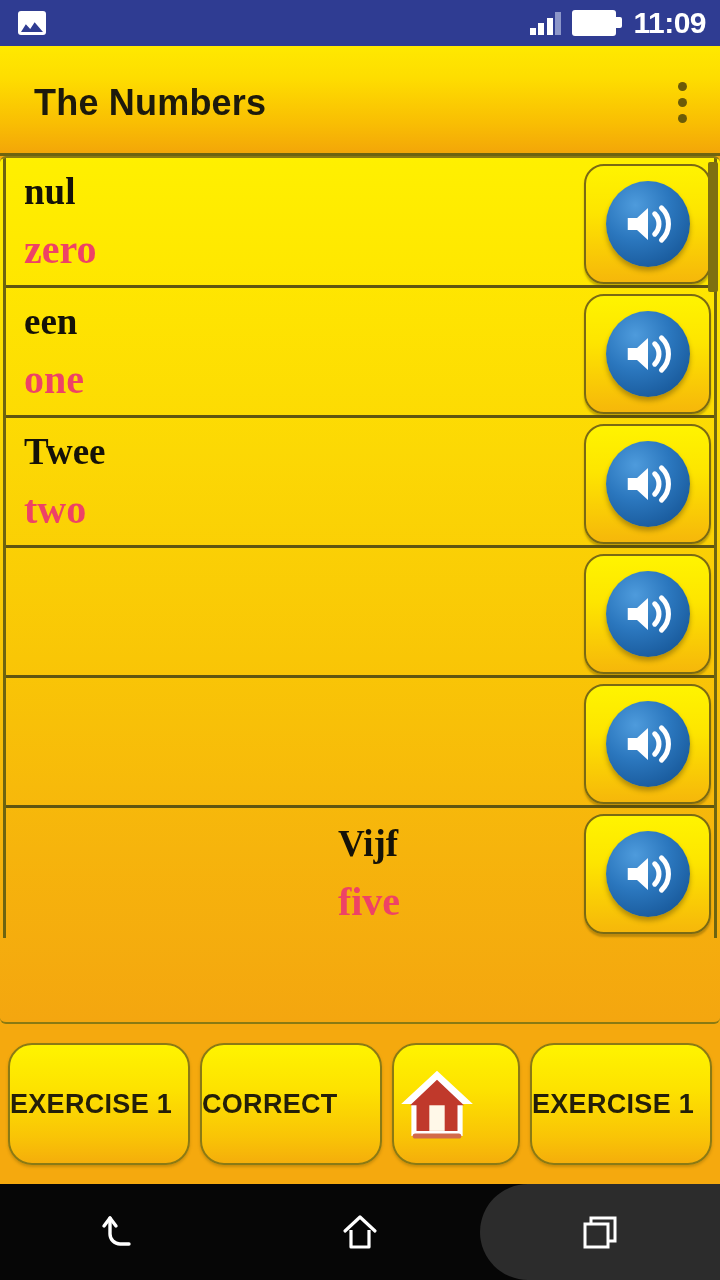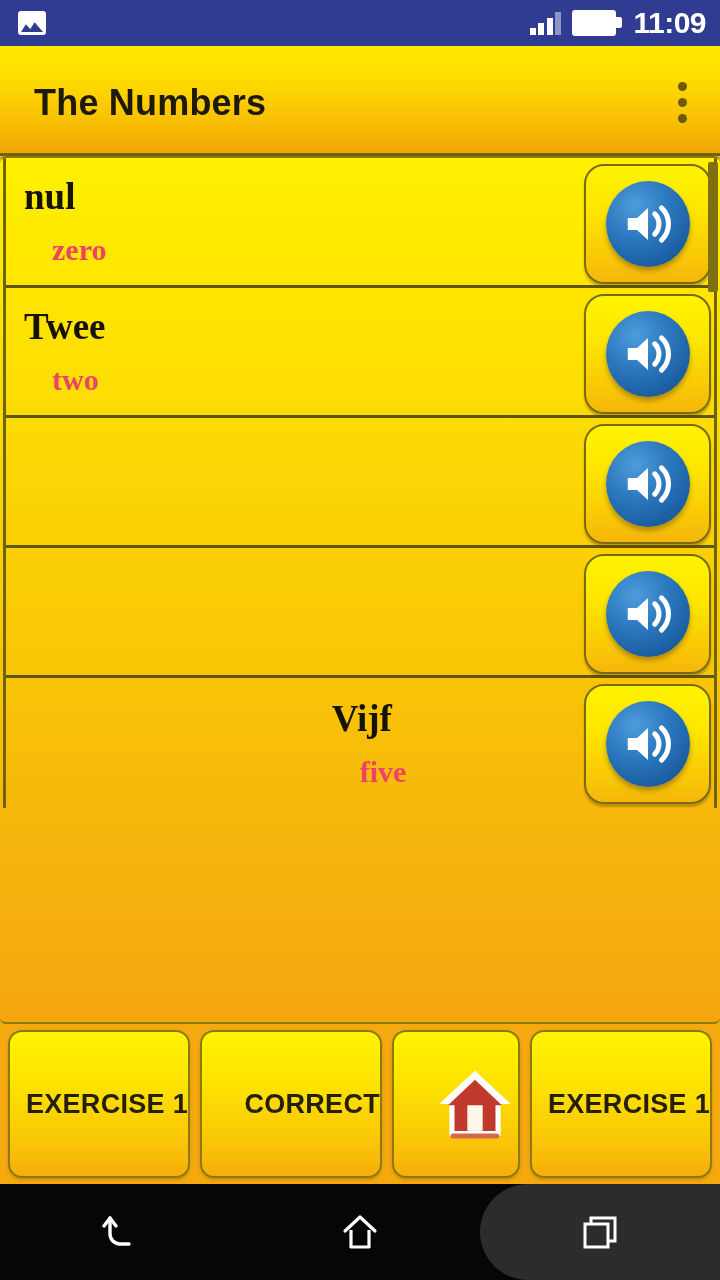--- a/index.html
+++ b/index.html
@@ -155,24 +155,23 @@
   .word {
     font-family: "Liberation Serif", serif;
     font-weight: bold;
     font-size: 37px;
     color: #151208;
     line-height: 1;
   }
   .trans {
     font-family: "Liberation Serif", serif;
     font-weight: bold;
-    font-size: 30px;
+    font-size: 40px;
     color: #EE4266;
     line-height: 1;
-    margin-left: 28px;
   }
 
   .speak-btn {
     position: absolute;
     right: 3px;
     top: 6px;
     width: 127px;
     height: 120px;
     border-radius: 20px;
     background: linear-gradient(to bottom, #FFF400 0%, #FDE500 40%, #F6B70A 100%);
@@ -209,28 +208,28 @@
     flex: 0 0 160px;
     height: 160px;
     background: #F5A90E;
     display: flex;
     align-items: center;
     gap: 10px;
     padding: 0 8px;
   }
   .action-btn {
     flex: 1 1 0;
-    height: 148px;
-    border-radius: 14px;
+    height: 122px;
+    border-radius: 24px;
     background: linear-gradient(to bottom, #FFF400 0%, #FDE200 38%, #F9C406 78%, #F5AE0B 100%);
     border: 2px solid #8B7A14;
     box-shadow: 0 2px 3px rgba(100,75,0,0.30);
     display: flex;
     align-items: center;
-    justify-content: flex-end;
+    justify-content: flex-start;
     cursor: pointer;
   }
   .action-btn .label {
     font-size: 27px;
     font-weight: bold;
     color: #241F09;
     letter-spacing: 0.3px;
     white-space: nowrap;
   }
   #btn-home { flex: 0 0 128px; }
@@ -289,20 +288,35 @@
       <span></span>
     </div>
   </div>
 
   <div id="list-wrap">
     <div id="list">
         <div class="row">
           <div class="row-text">
             <div class="word">nul</div>
             <div class="trans">zero</div>
+          </div>
+          <div class="speak-btn">
+            <span class="speaker-circle">
+              <svg viewBox="0 0 64 64">
+                <path d="M8 25 L19 25 L32 13 L32 51 L19 39 L8 39 Z" fill="#ffffff"></path>
+                <path d="M40 20 A17 17 0 0 1 40 44" fill="none" stroke="#ffffff" stroke-width="6" stroke-linecap="round"></path>
+                <path d="M48 13 A26 26 0 0 1 48 51" fill="none" stroke="#ffffff" stroke-width="6" stroke-linecap="round"></path>
+              </svg>
+            </span>
+          </div>
+        </div>
+        <div class="row">
+          <div class="row-text">
+            <div class="word">een</div>
+            <div class="trans">one</div>
           </div>
           <div class="speak-btn">
             <span class="speaker-circle">
               <svg viewBox="0 0 64 64">
                 <path d="M8 25 L19 25 L32 13 L32 51 L19 39 L8 39 Z" fill="#ffffff"></path>
                 <path d="M40 20 A17 17 0 0 1 40 44" fill="none" stroke="#ffffff" stroke-width="6" stroke-linecap="round"></path>
                 <path d="M48 13 A26 26 0 0 1 48 51" fill="none" stroke="#ffffff" stroke-width="6" stroke-linecap="round"></path>
               </svg>
             </span>
           </div>

